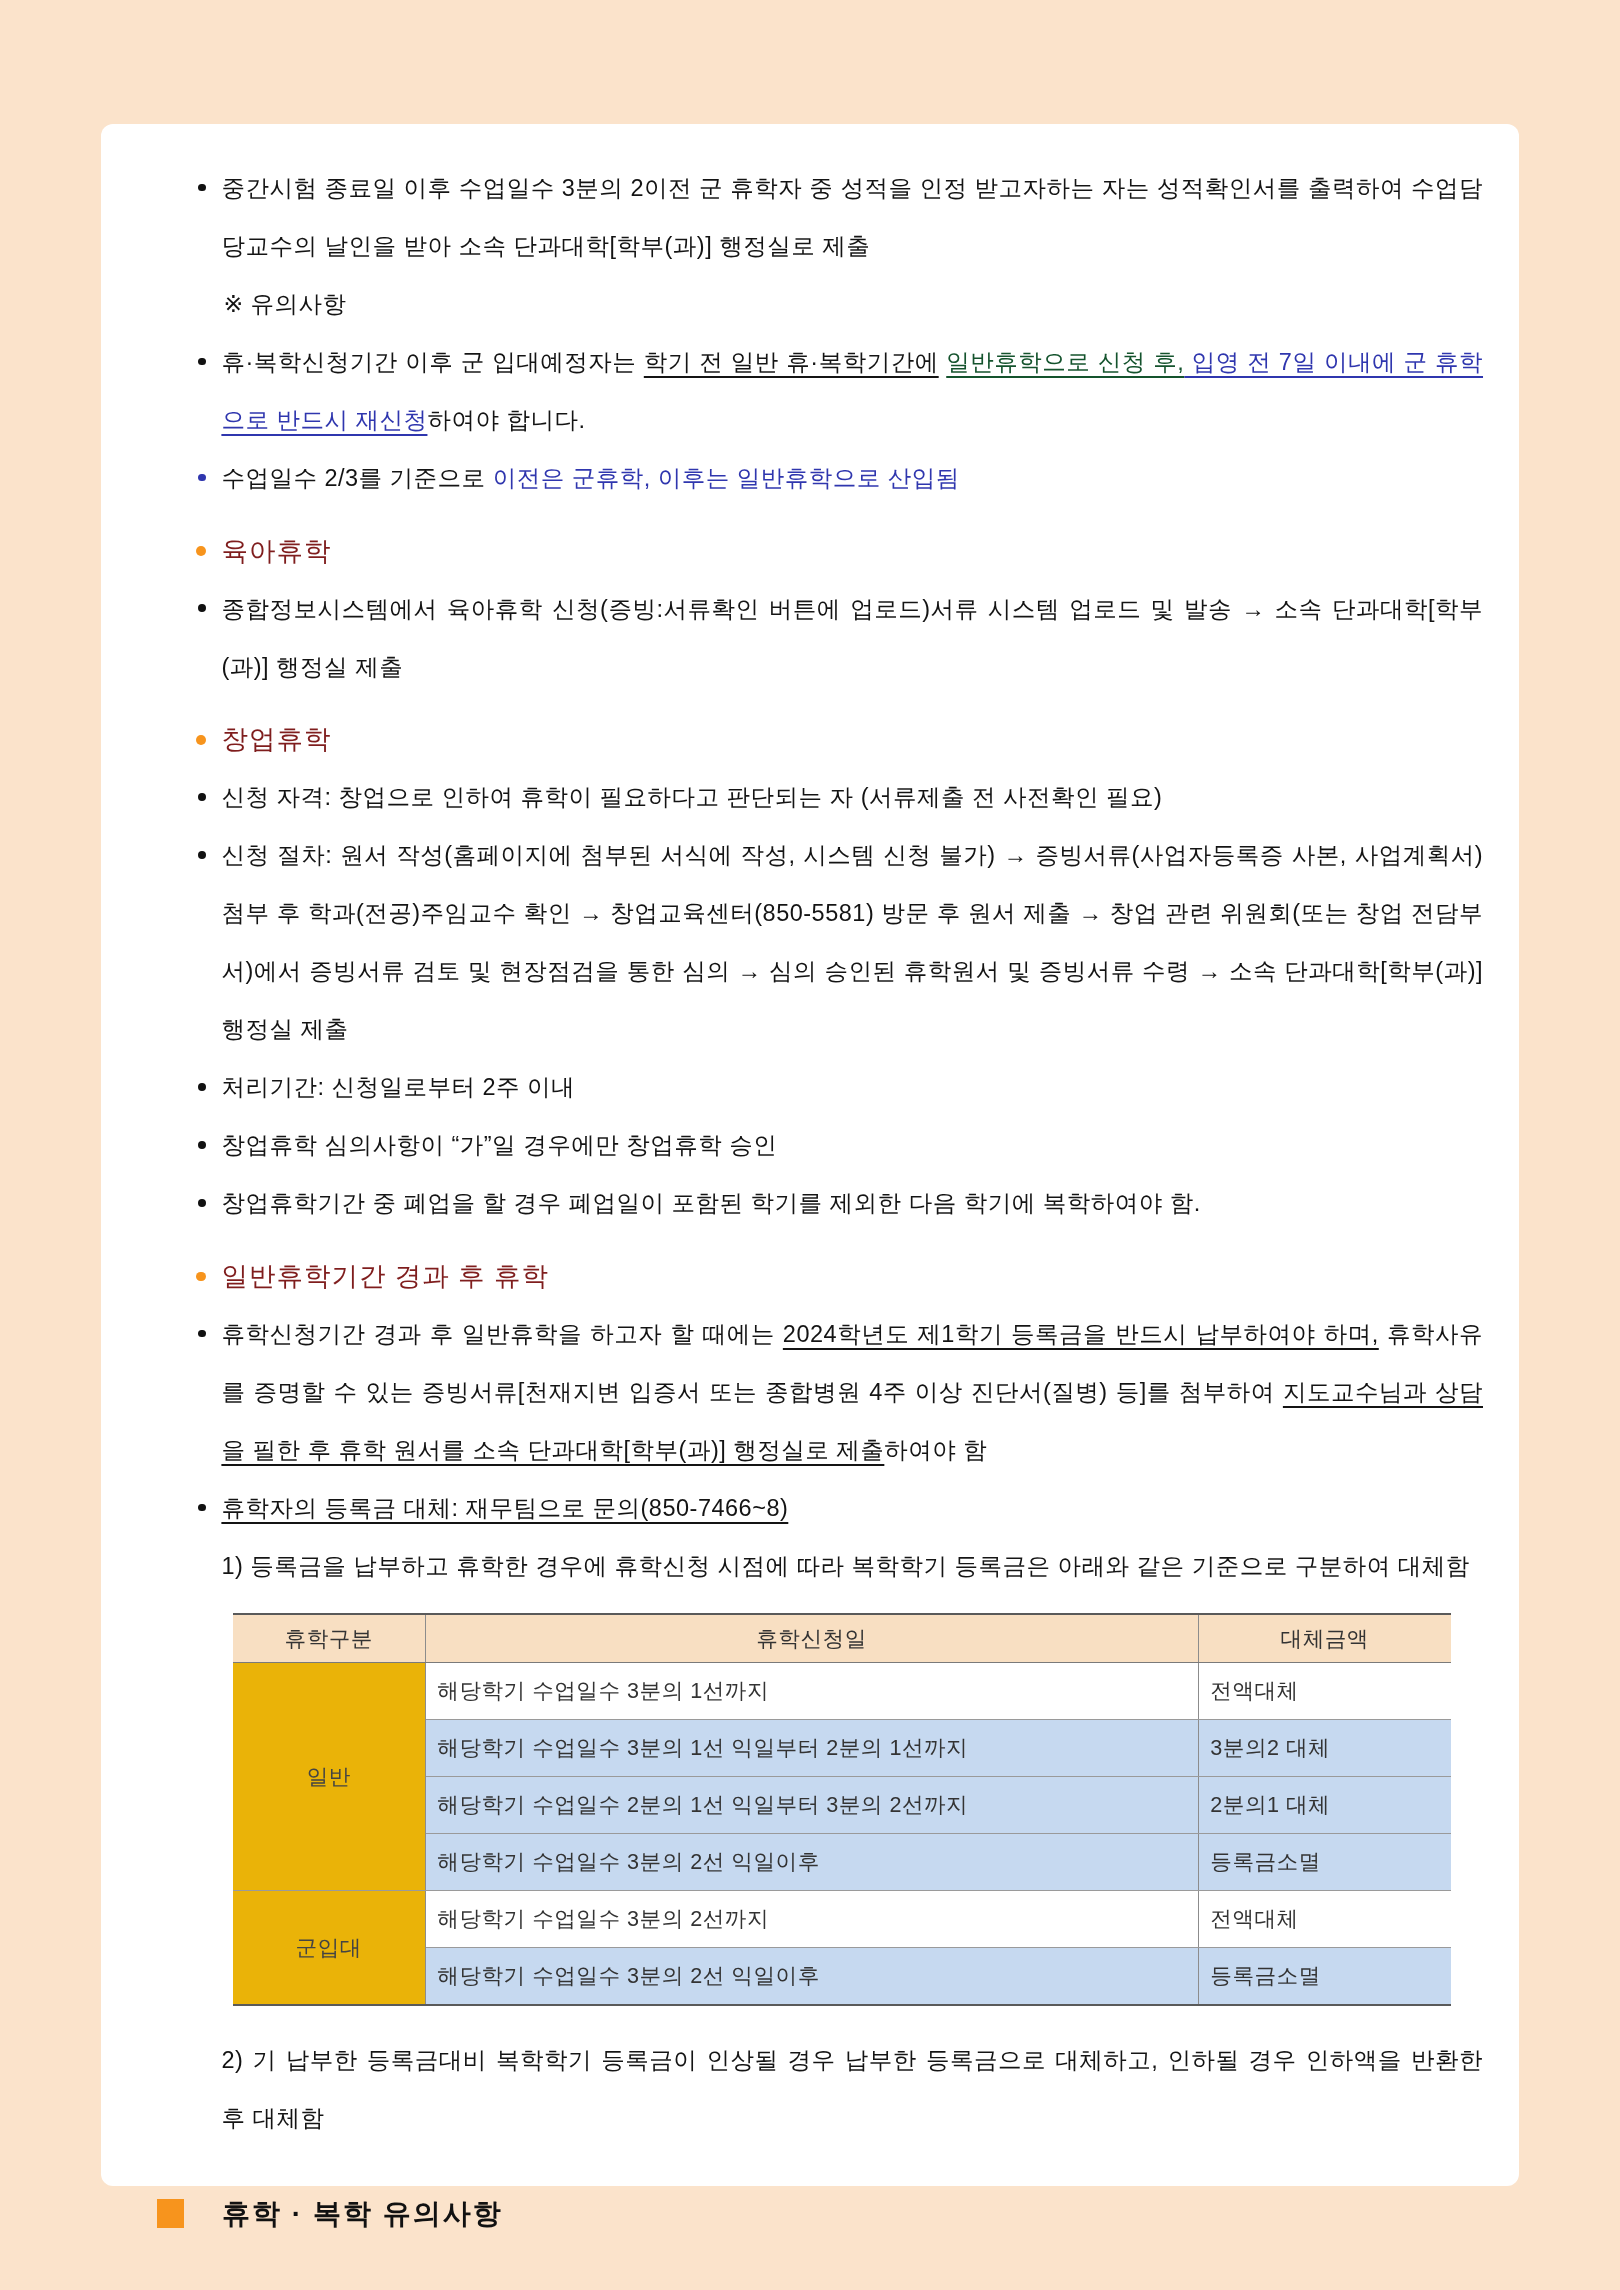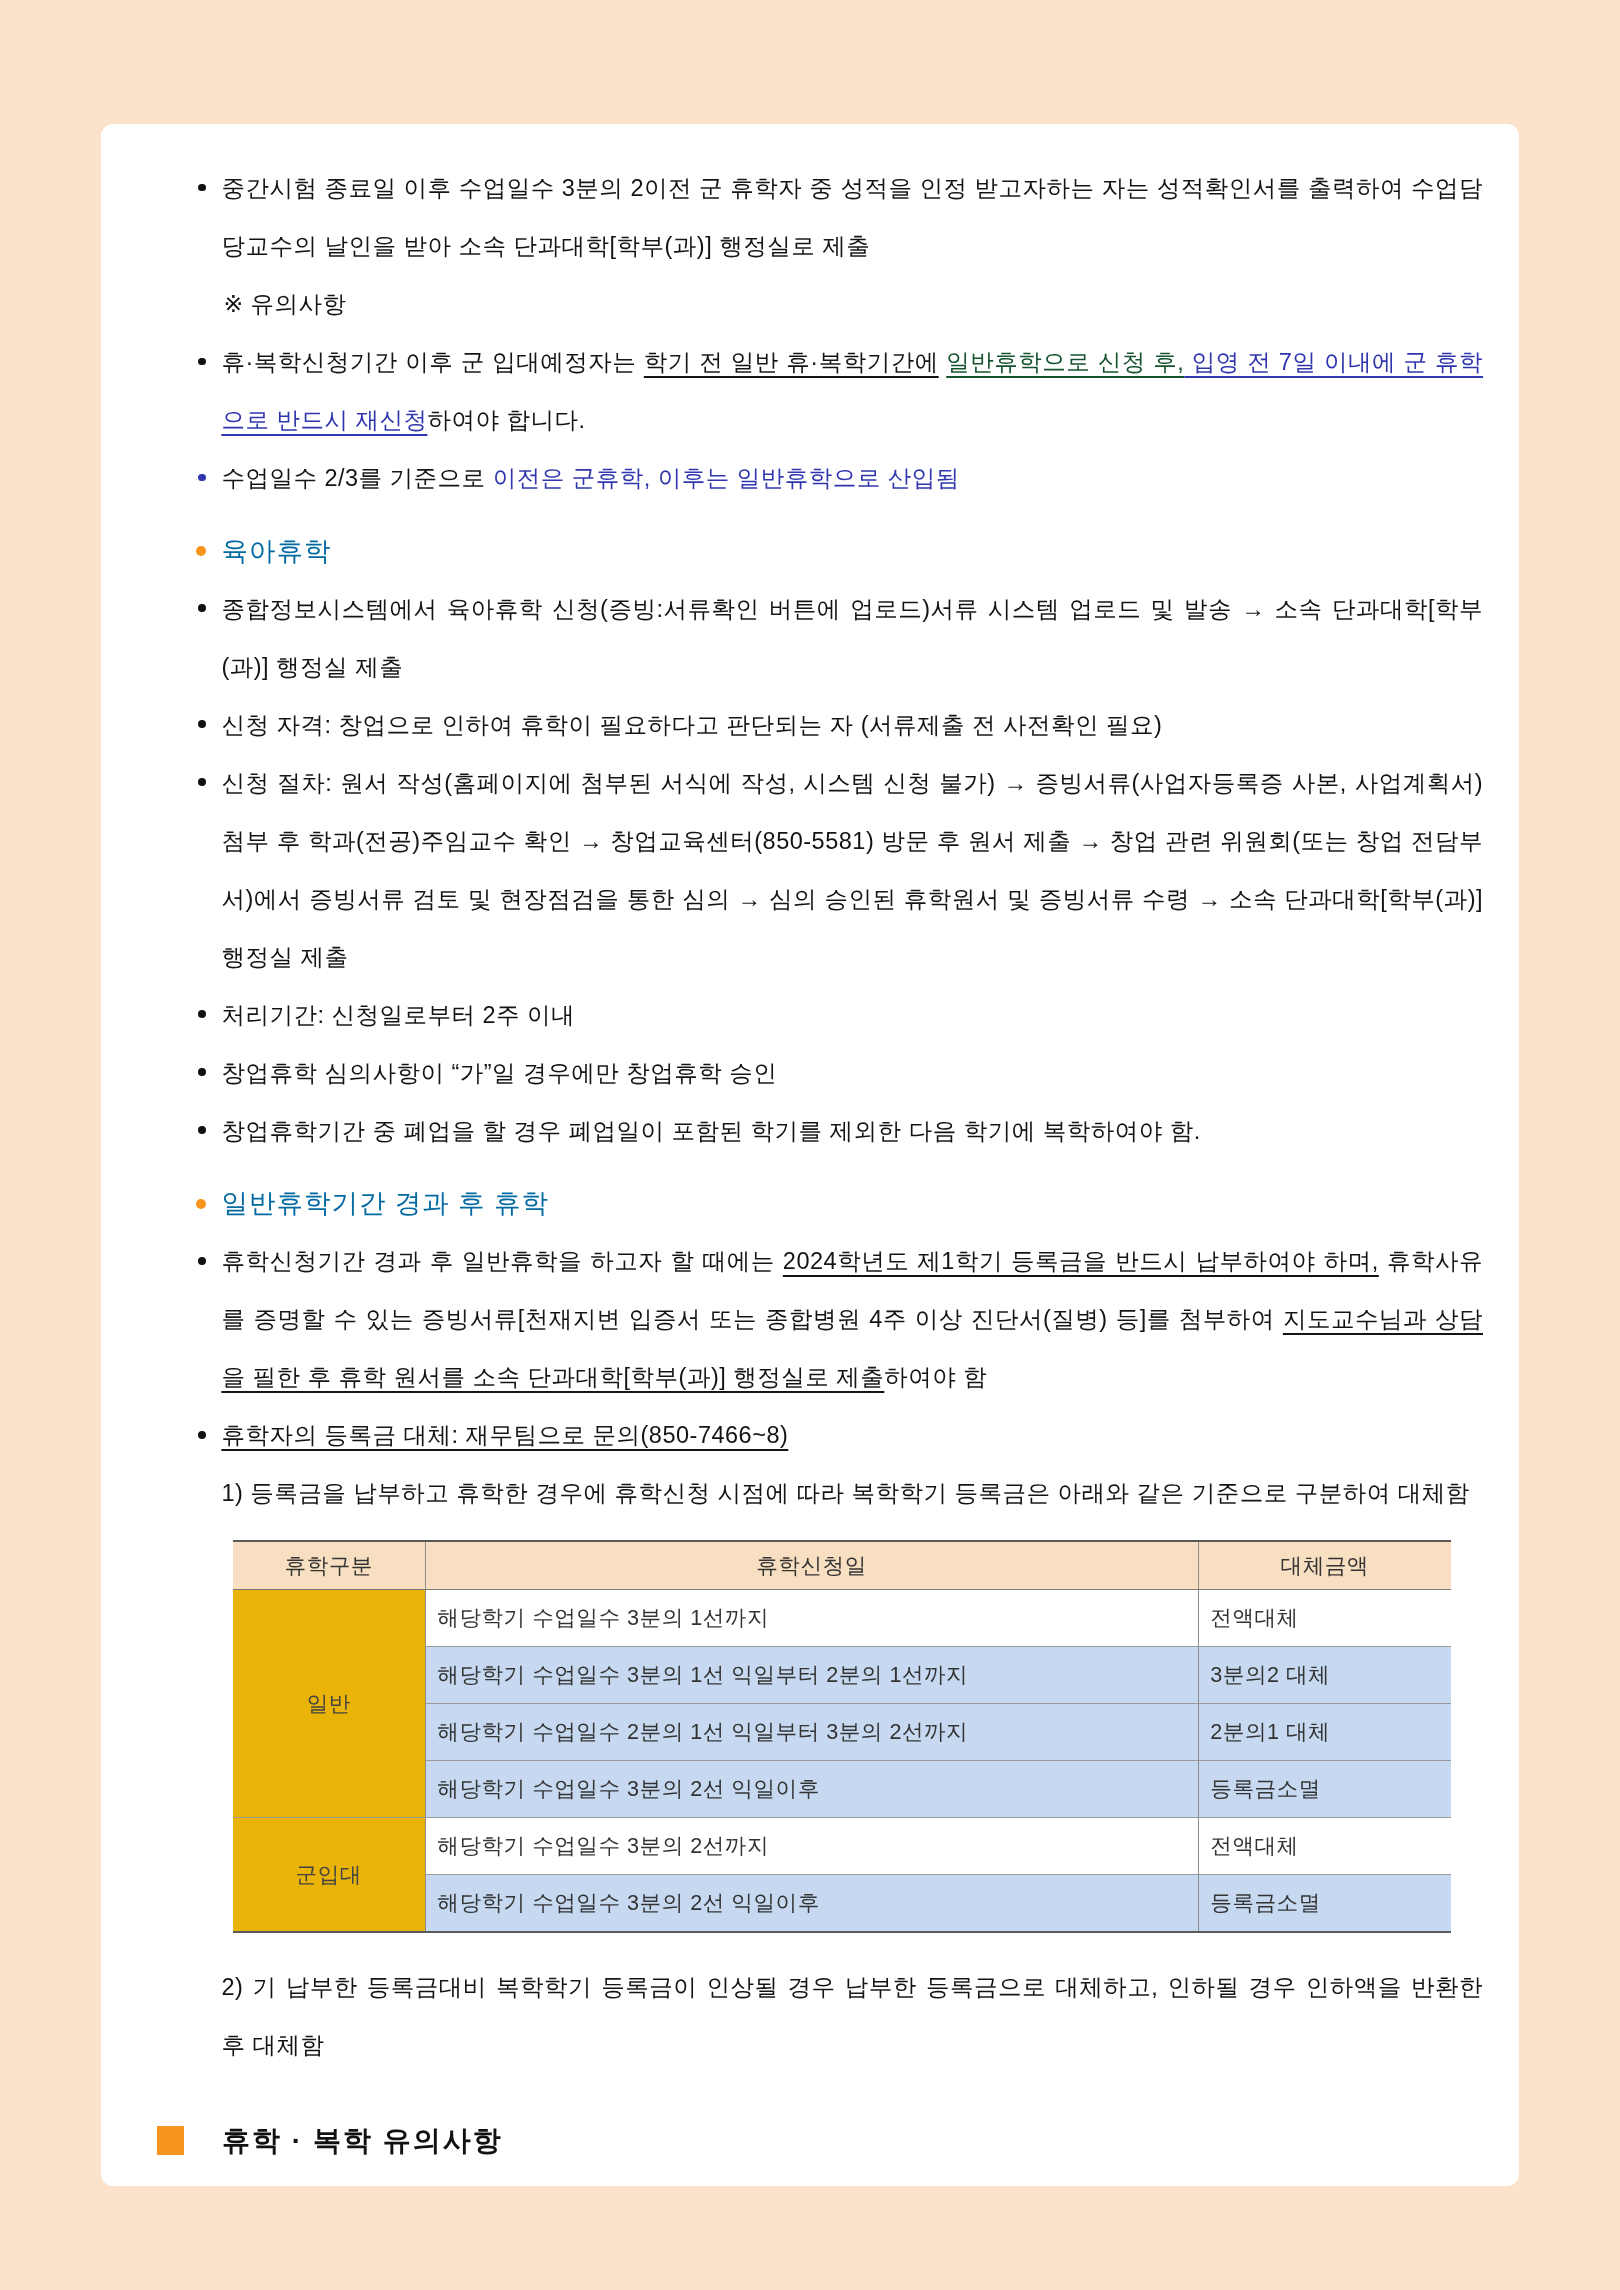--- a/index.html
+++ b/index.html
@@ -24,21 +24,21 @@
     letter-spacing:0.5px;
   }
   .item .dot{
     position:absolute;left:3.9px;top:24.5px;width:7.8px;height:7.8px;border-radius:50%;
     background:#111;
   }
   .item .dot.blue{background:#2F36AE;}
   .note-line{padding-left:2px;}
   .heading{
     position:relative;padding-left:27.4px;font-size:26.5px;line-height:57px;
-    letter-spacing:1px;margin-top:15.7px;color:#0369a1;
+    letter-spacing:1px;margin-top:15.7px;color:#7f1d1d;
   }
   .heading .dot{
     position:absolute;left:2px;top:23.5px;width:9.8px;height:9.8px;border-radius:50%;
     background:#F7941D;
   }
   .u{ text-decoration:underline;text-underline-offset:5.9px;text-decoration-thickness:1.5px; }
   .red{ color:#14532d; }
   .blue{ color:#2F36AE; }
   .bold{ font-weight:normal; }
   
@@ -92,20 +92,24 @@
 
     <div class="heading">
       <span class="dot"></span>
       <span>육아휴학</span>
     </div>
     <div class="item">
       <span class="dot"></span>
       <span>종합정보시스템에서 육아휴학 신청(증빙:서류확인 버튼에 업로드)서류 시스템 업로드 및 발송 → 소속 단과대학[학부(과)] 행정실 제출</span>
     </div>
 
+    <div class="heading">
+      <span class="dot"></span>
+      <span>창업휴학</span>
+    </div>
     <div class="item">
       <span class="dot"></span>
       <span>신청 자격: 창업으로 인하여 휴학이 필요하다고 판단되는 자 (서류제출 전 사전확인 필요)</span>
     </div>
     <div class="item">
       <span class="dot"></span>
       <span>신청 절차: 원서 작성(홈페이지에 첨부된 서식에 작성, 시스템 신청 불가) → 증빙서류(사업자등록증 사본, 사업계획서) 첨부 후 학과(전공)주임교수 확인 → 창업교육센터(850-5581) 방문 후 원서 제출 → 창업 관련 위원회(또는 창업 전담부서)에서 증빙서류 검토 및 현장점검을 통한 심의 → 심의 승인된 휴학원서 및 증빙서류 수령 → 소속 단과대학[학부(과)] 행정실 제출</span>
     </div>
     <div class="item">
       <span class="dot"></span>

